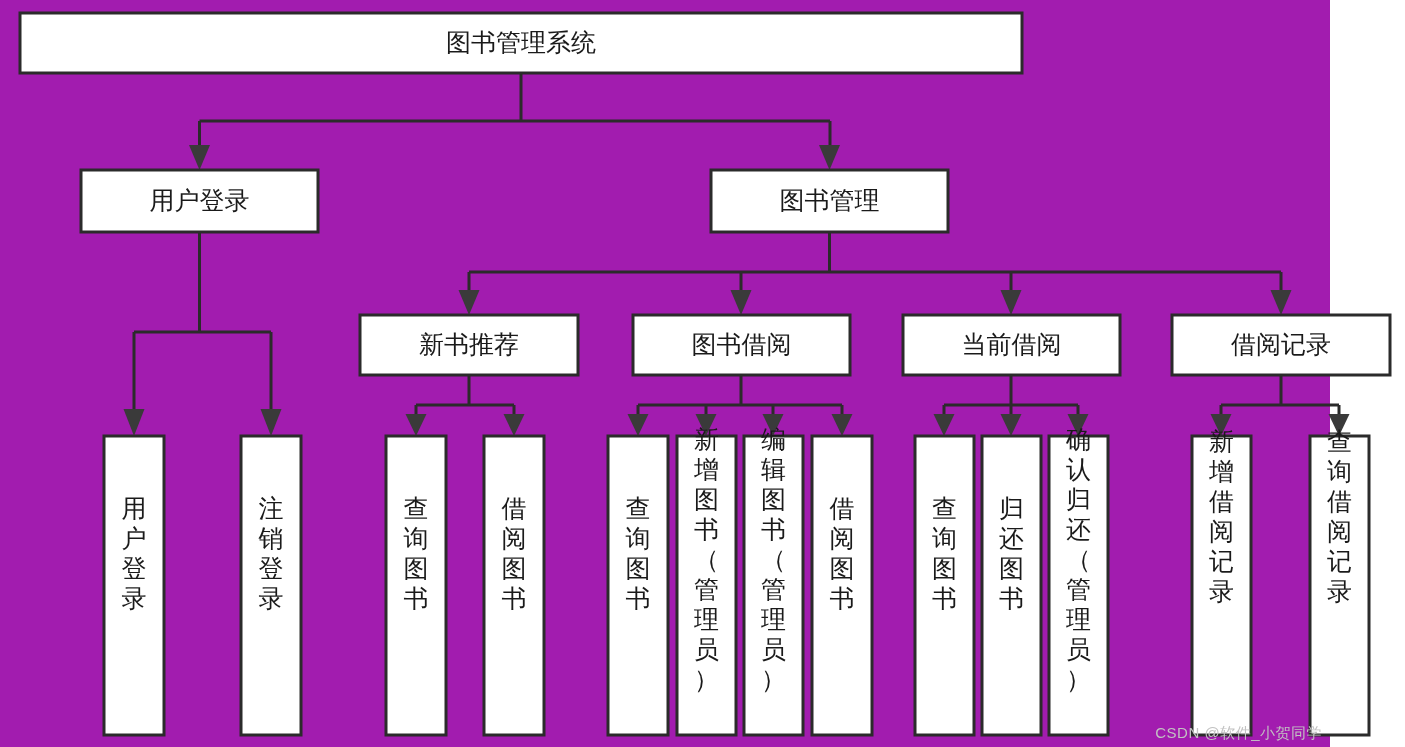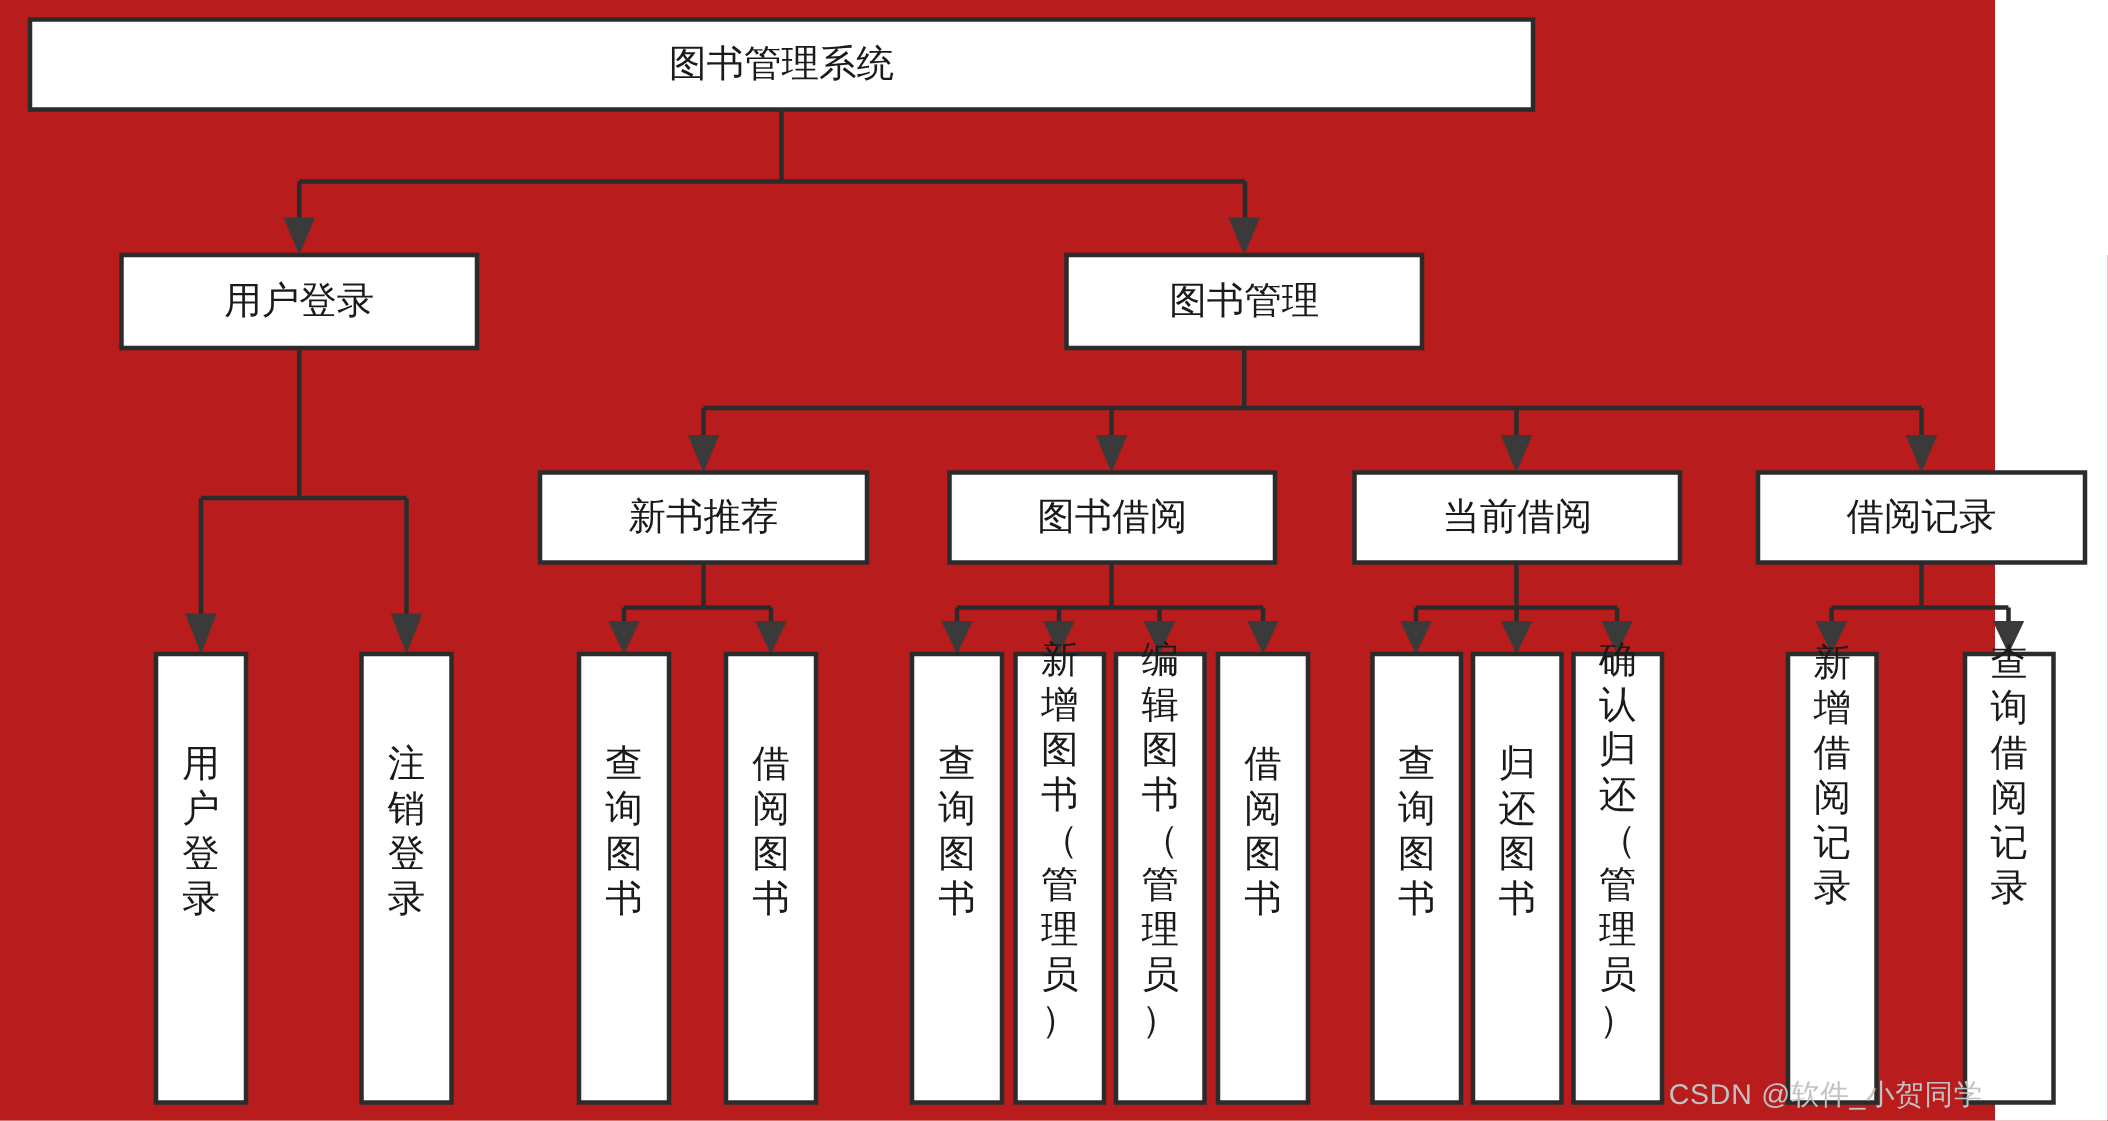--- a/index.html
+++ b/index.html
@@ -10,22 +10,21 @@
   body {
     width: 1405px;
     height: 747px;
     overflow: hidden;
     font-family: "Liberation Sans", "DejaVu Sans", sans-serif;
   }
   #diagram-root {
     position: relative;
     width: 1330px;
     height: 747px;
-    background: #b91c1c;
-    text-decoration: underline;
+    background: #a21caf;
   }
   svg#tree-svg {
     position: absolute;
     top: 0;
     left: 0;
     width: 1405px;
     height: 747px;
   }
   .node-box {
     fill: #ffffff;
@@ -52,21 +51,21 @@
     font-family: "Liberation Sans", "DejaVu Sans", sans-serif;
     font-size: 25px;
     fill: #1a1a1a;
     text-anchor: middle;
   }
   .watermark {
     position: absolute;
     right: 8px;
     bottom: 4px;
     font-family: "Liberation Sans", "DejaVu Sans", sans-serif;
-    font-size: 19px;
+    font-size: 15px;
     color: #c2c2c2;
     white-space: nowrap;
     letter-spacing: 0.5px;
     user-select: none;
   }
 </style>
 </head>
 <body>
 
 <div id="diagram-root">

